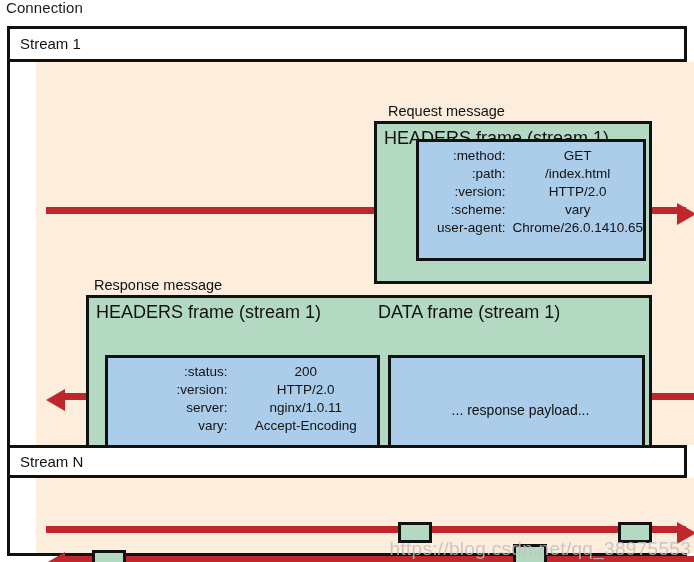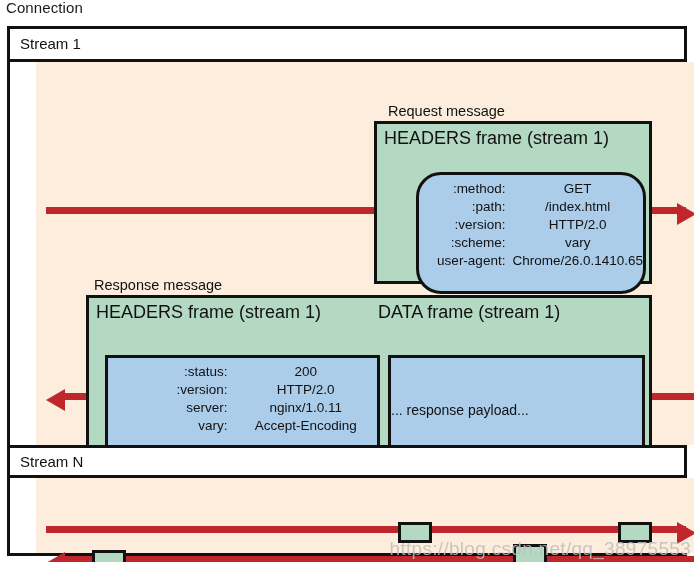--- a/index.html
+++ b/index.html
@@ -130,21 +130,21 @@
   }
 
   
   .payload-box {
     position: absolute;
     background: #abcdea;
     border: 3px solid #111111;
     box-sizing: border-box;
   }
 
-  #request-headers-payload  { left: 39px; top: 48px; width: 230px; height: 122px; border-radius: 25px; }
+  #request-headers-payload  { left: 39px; top: 15px; width: 230px; height: 122px; }
   #response-headers-payload { left: 16px; top: 57px; width: 275px; height: 109px; }
   #response-data-payload    { left: 17px; top: 57px; width: 257px; height: 109px; }
 
   
   table.kv {
     border-collapse: collapse;
     margin: 5px 0 0 0;
     width: 100%;
   }
   table.kv td {
@@ -166,22 +166,24 @@
     text-align: center;
     padding-right: 34px;
   }
 
   
   .payload-text {
     position: absolute;
     left: 0; right: 0;
     top: 50%;
     transform: translateY(-50%);
+    text-align: center;
     font-size: 14px;
     color: #111111;
+    padding-left: 8px;
   }
 
   
   .arrow-line {
     position: absolute;
     height: 7px;
     background: #c0272d;
   }
   .arrow-head {
     position: absolute;

